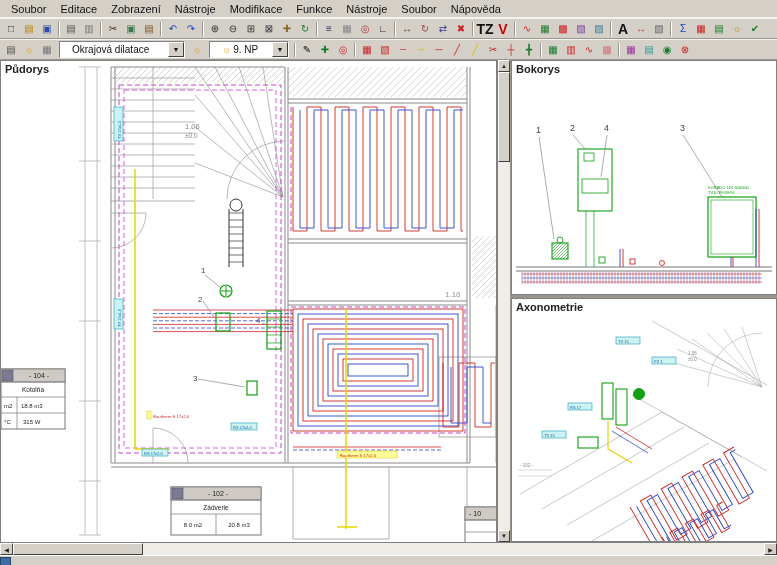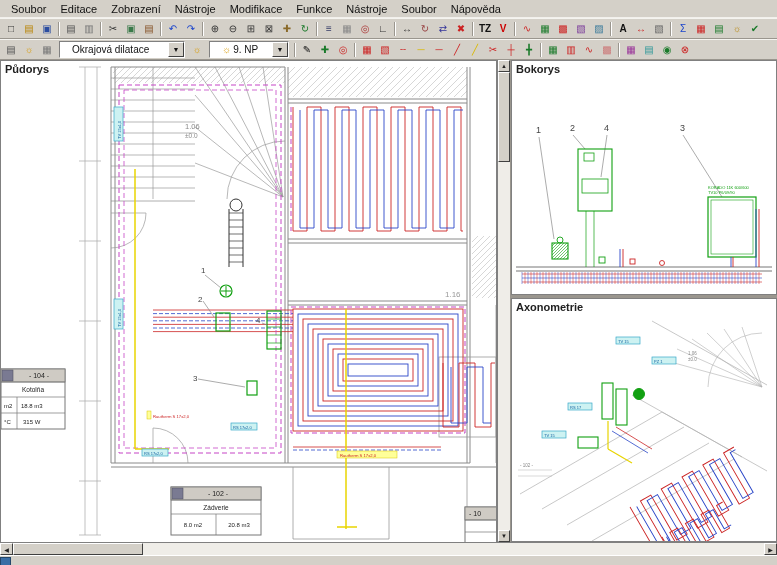--- a/index.html
+++ b/index.html
@@ -10,21 +10,21 @@
   }
   
   .menubar{display:flex;align-items:center;height:17px;padding-left:4px;
     background:#d4d0c8;border-bottom:1px solid #f2f0ec;}
   .menu-item{font-size:11px;color:#111;padding:1px 7px;cursor:default;}
   
   .toolbar{display:flex;align-items:center;height:19px;background:#d4d0c8;
     border-top:1px solid #f5f4f0;border-bottom:1px solid #9a968e;padding-left:2px;}
   .tbicon{width:16px;height:15px;display:flex;align-items:center;justify-content:center;
     font-size:10px;line-height:1;cursor:default;border:1px solid transparent;}
-  .tbicon.bold{font-weight:bold;font-size:10px;}
+  .tbicon.bold{font-weight:bold;font-size:14px;}
   .tbsep{width:1px;height:14px;background:#9a968e;border-right:1px solid #fff;margin:0 2px;flex:none;}
   .combo{height:15px;background:#fff;border:1px solid;border-color:#808080 #fff #fff #808080;
     display:flex;align-items:center;font-size:10px;color:#111;padding-left:12px;margin:0 3px;flex:none;}
   .combo .cval{white-space:nowrap;overflow:hidden;flex:1;}
   .combo .arrow{margin-left:4px;width:14px;height:13px;background:#d4d0c8;
     border:1px solid;border-color:#fff #404040 #404040 #fff;font-size:7px;color:#111;
     display:flex;align-items:center;justify-content:center;flex:none;}
   .combo .bulb{color:#d99a00;font-size:10px;margin-right:2px;flex:none;}
   
   .workspace{position:relative;width:777px;height:482px;background:#9a968e;}

